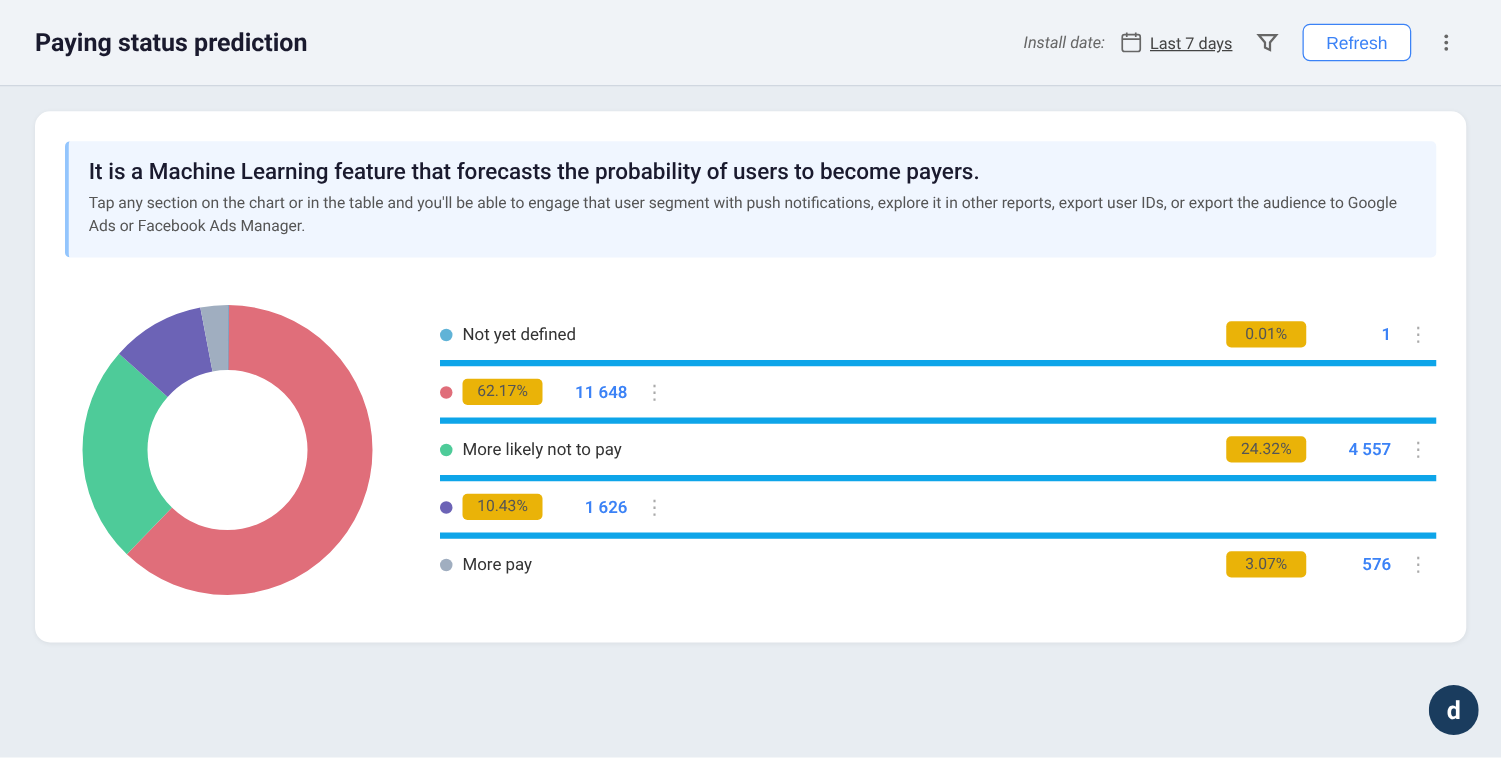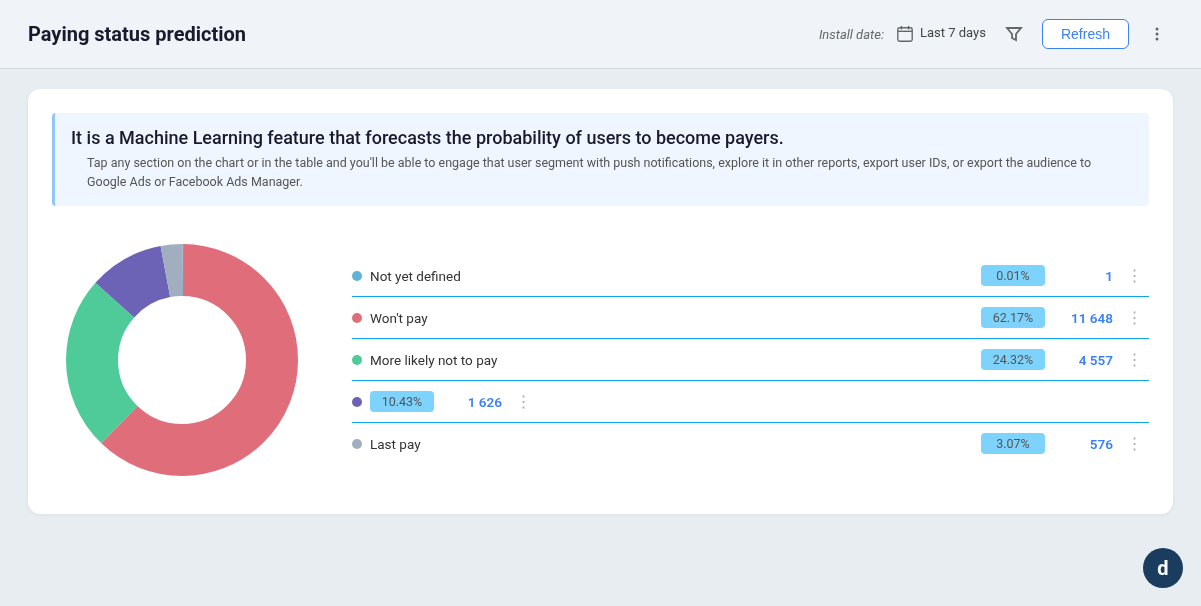--- a/index.html
+++ b/index.html
@@ -31,24 +31,25 @@
       align-items: center;
       gap: 12px;
     }
     .install-date-label {
       font-size: 13px;
       color: #666;
       font-style: italic;
     }
     .date-badge {
       display: flex;
-      align-items: flex-start;
+      align-items: flex-end;
       gap: 6px;
       font-size: 13px;
       color: #444;
+      text-decoration: underline;
     }
     .calendar-icon {
       width: 18px;
       height: 18px;
       color: #666;
     }
     .filter-icon-btn {
       cursor: pointer;
       width: 32px;
       height: 32px;
@@ -109,21 +110,20 @@
     .info-box-title {
       font-size: 18px;
       color: #1a1a2e;
       font-weight: 500;
       margin-bottom: 6px;
     }
     .info-box-desc {
       font-size: 12.5px;
       color: #555;
       line-height: 1.5;
-      margin-left: 16px;
     }
 
     
     .chart-section {
       display: flex;
       align-items: center;
       gap: 40px;
     }
 
     
@@ -139,39 +139,39 @@
     }
 
     
     .legend-table {
       flex: 1;
     }
     .legend-row {
       display: flex;
       align-items: center;
       padding: 10px 0;
-      border-bottom: 1px solid #0ea5e9;
+      border-bottom: 5px solid #0ea5e9;
       gap: 8px;
     }
     .legend-row:last-child {
       border-bottom: none;
     }
     .legend-dot {
       width: 10px;
       height: 10px;
       border-radius: 50%;
       flex-shrink: 0;
     }
     .legend-label {
       flex: 1;
       font-size: 13.5px;
       color: #333;
     }
     .legend-pct {
-      background: #7dd3fc;
+      background: #eab308;
       border-radius: 4px;
       padding: 3px 10px;
       font-size: 12.5px;
       color: #555;
       min-width: 64px;
       text-align: center;
     }
     .legend-count {
       min-width: 60px;
       text-align: right;
@@ -272,21 +272,20 @@
         <div class="legend-row">
           <span class="legend-dot" style="background:#60b3d7"></span>
           <span class="legend-label">Not yet defined</span>
           <span class="legend-pct">0.01%</span>
           <span class="legend-count">1</span>
           <span class="legend-more">⋮</span>
         </div>
 
         <div class="legend-row">
           <span class="legend-dot" style="background:#e06e7a"></span>
-          <span class="legend-label">Won't pay</span>
           <span class="legend-pct">62.17%</span>
           <span class="legend-count">11 648</span>
           <span class="legend-more">⋮</span>
         </div>
 
         <div class="legend-row">
           <span class="legend-dot" style="background:#4ecb99"></span>
           <span class="legend-label">More likely not to pay</span>
           <span class="legend-pct">24.32%</span>
           <span class="legend-count">4 557</span>
@@ -295,21 +294,21 @@
 
         <div class="legend-row">
           <span class="legend-dot" style="background:#6c63b6"></span>
           <span class="legend-pct">10.43%</span>
           <span class="legend-count">1 626</span>
           <span class="legend-more">⋮</span>
         </div>
 
         <div class="legend-row">
           <span class="legend-dot" style="background:#a0aec0"></span>
-          <span class="legend-label">Last pay</span>
+          <span class="legend-label">More pay</span>
           <span class="legend-pct">3.07%</span>
           <span class="legend-count">576</span>
           <span class="legend-more">⋮</span>
         </div>
 
       </div>
     </div>
 
   </div>
 </div>

